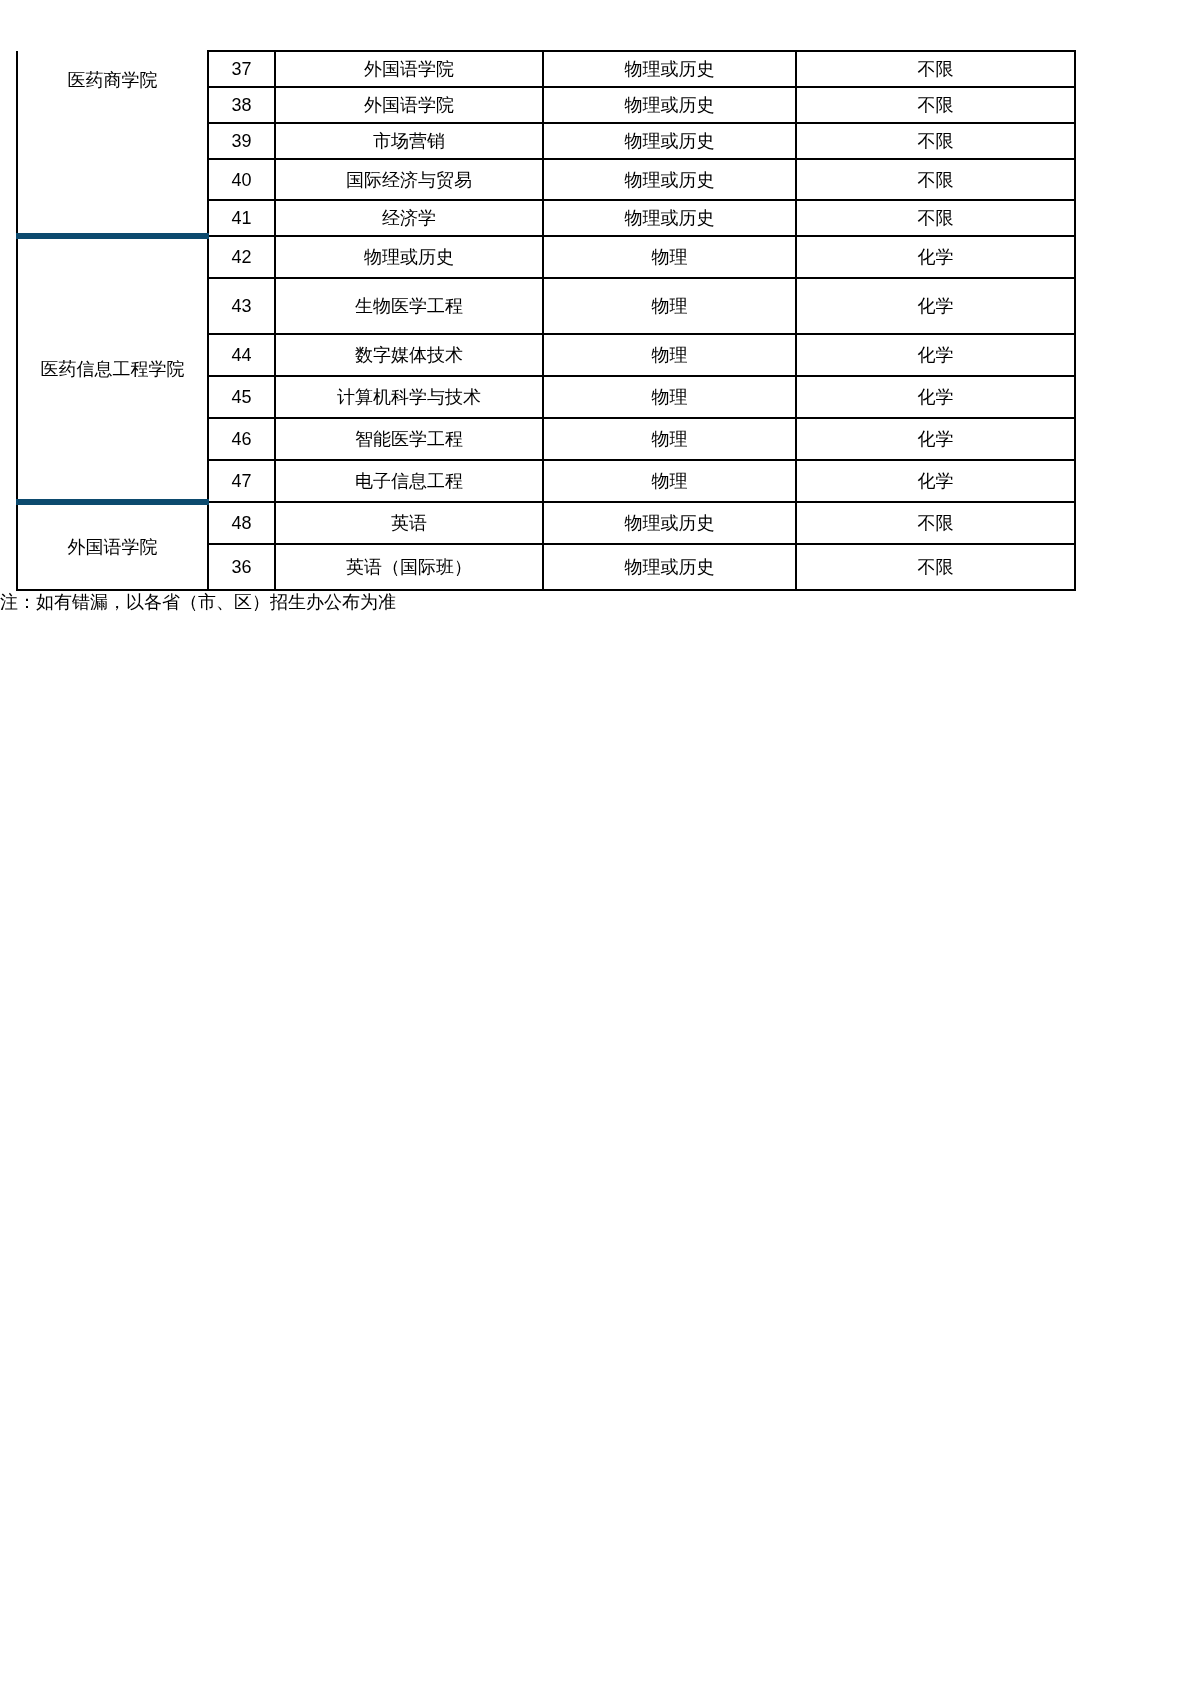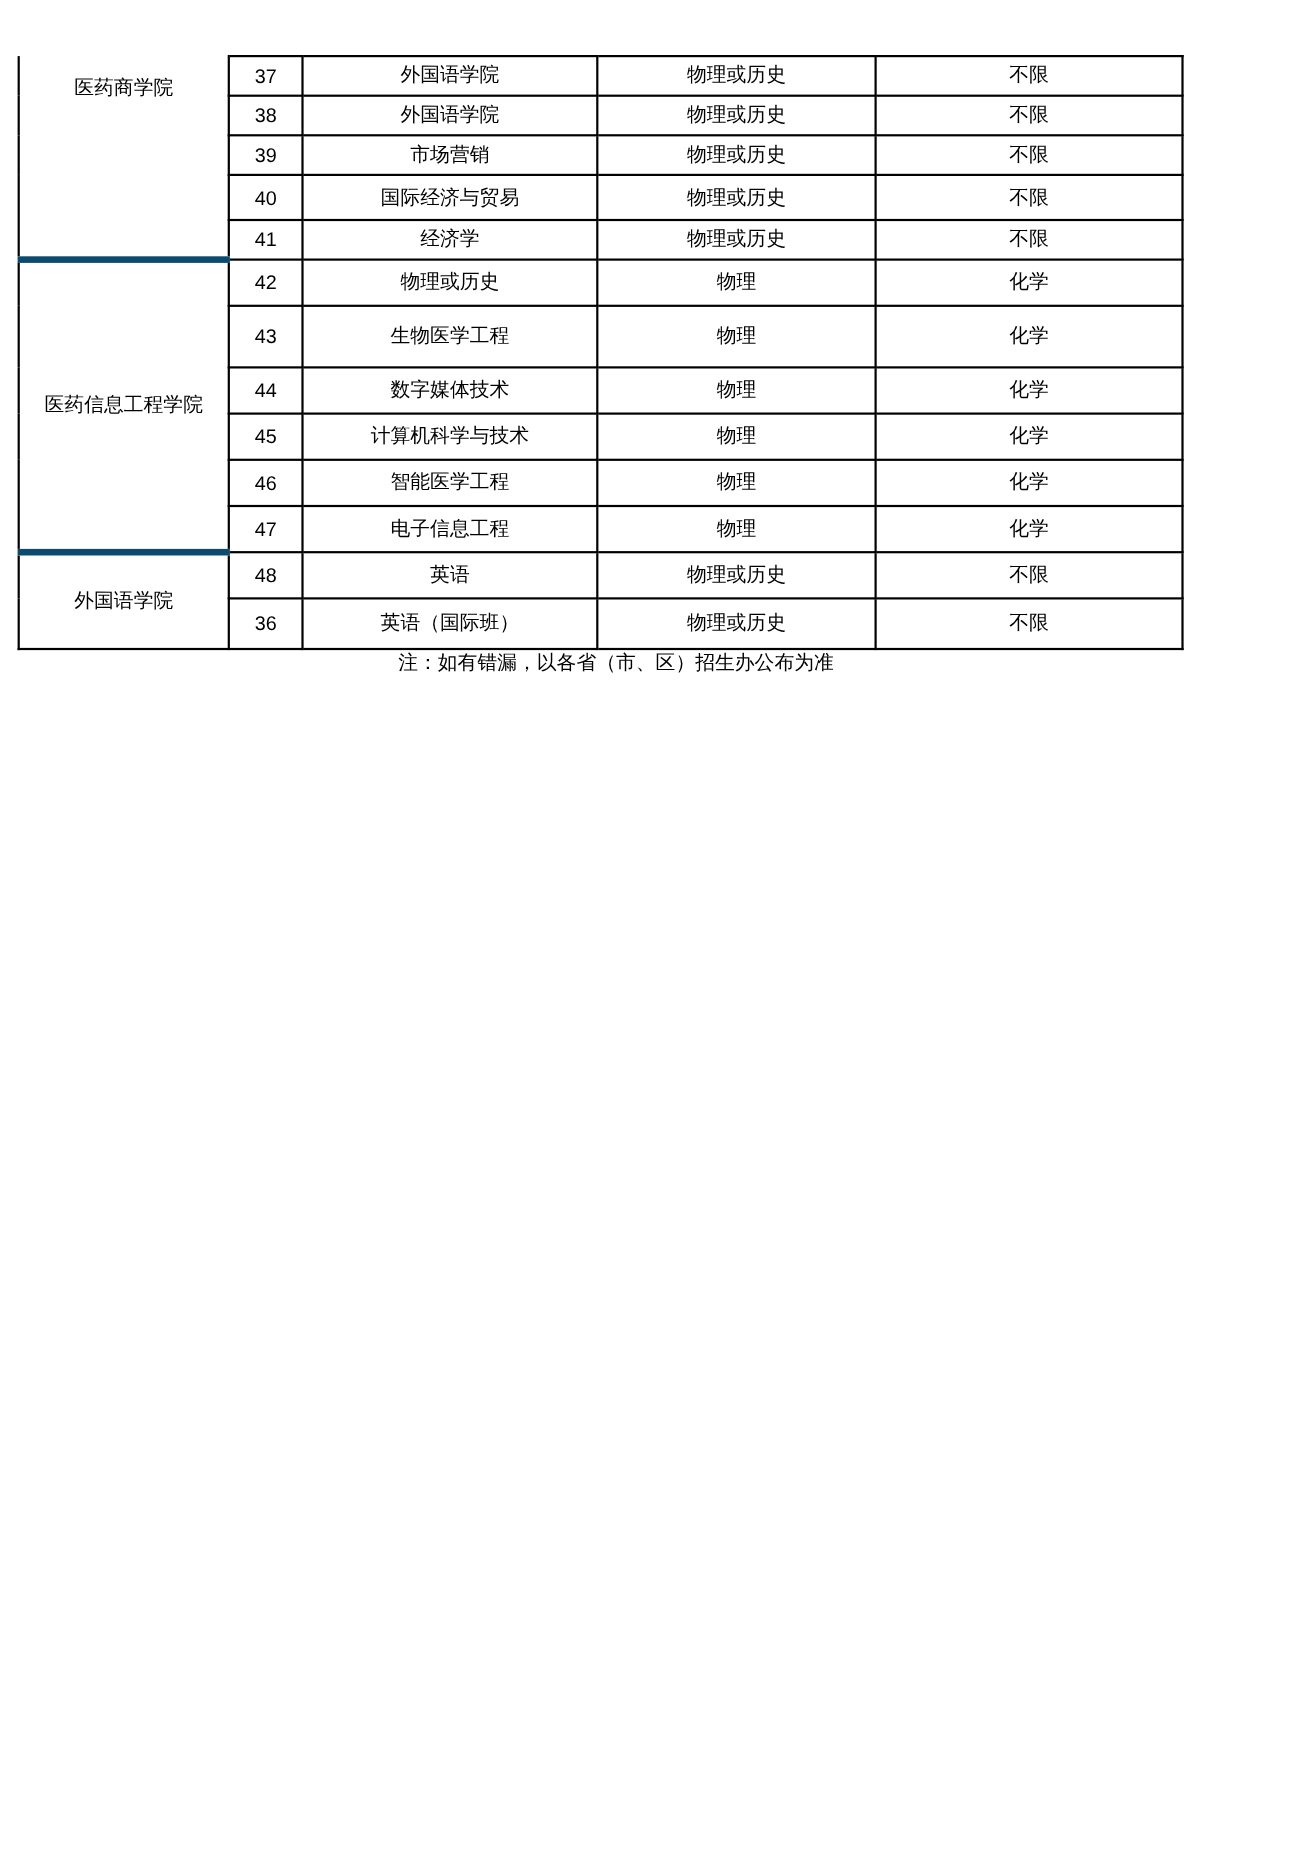--- a/index.html
+++ b/index.html
@@ -11,21 +11,21 @@
             font-size: 18px; line-height: 1; white-space: nowrap; }
   .tbl td.college { border-top: 6px solid #0c4a6e; vertical-align: top; }
   .tbl td.college.first { border-top: none; }
   .college-label { display: block; }
   .c1 { width: 191px; }
   .c2 { width: 67px; }
   .c3 { width: 268px; }
   .c4 { width: 253px; }
   .c5 { width: 279px; }
   .num { font-family: Liberation Sans, sans-serif; font-size: 19px; }
-  .note { position: absolute; left: 0; width: 1120px; top: 562px; text-align: center; font-size: 18px; }
+  .note { position: absolute; left: 0; width: 1120px; top: 562px; font-size: 18px; }
 </style>
 </head>
 <body>
 
 <div class="page">
   <table class="tbl">
     <colgroup>
       <col class="c1">
         <col class="c2">
         <col class="c3">

